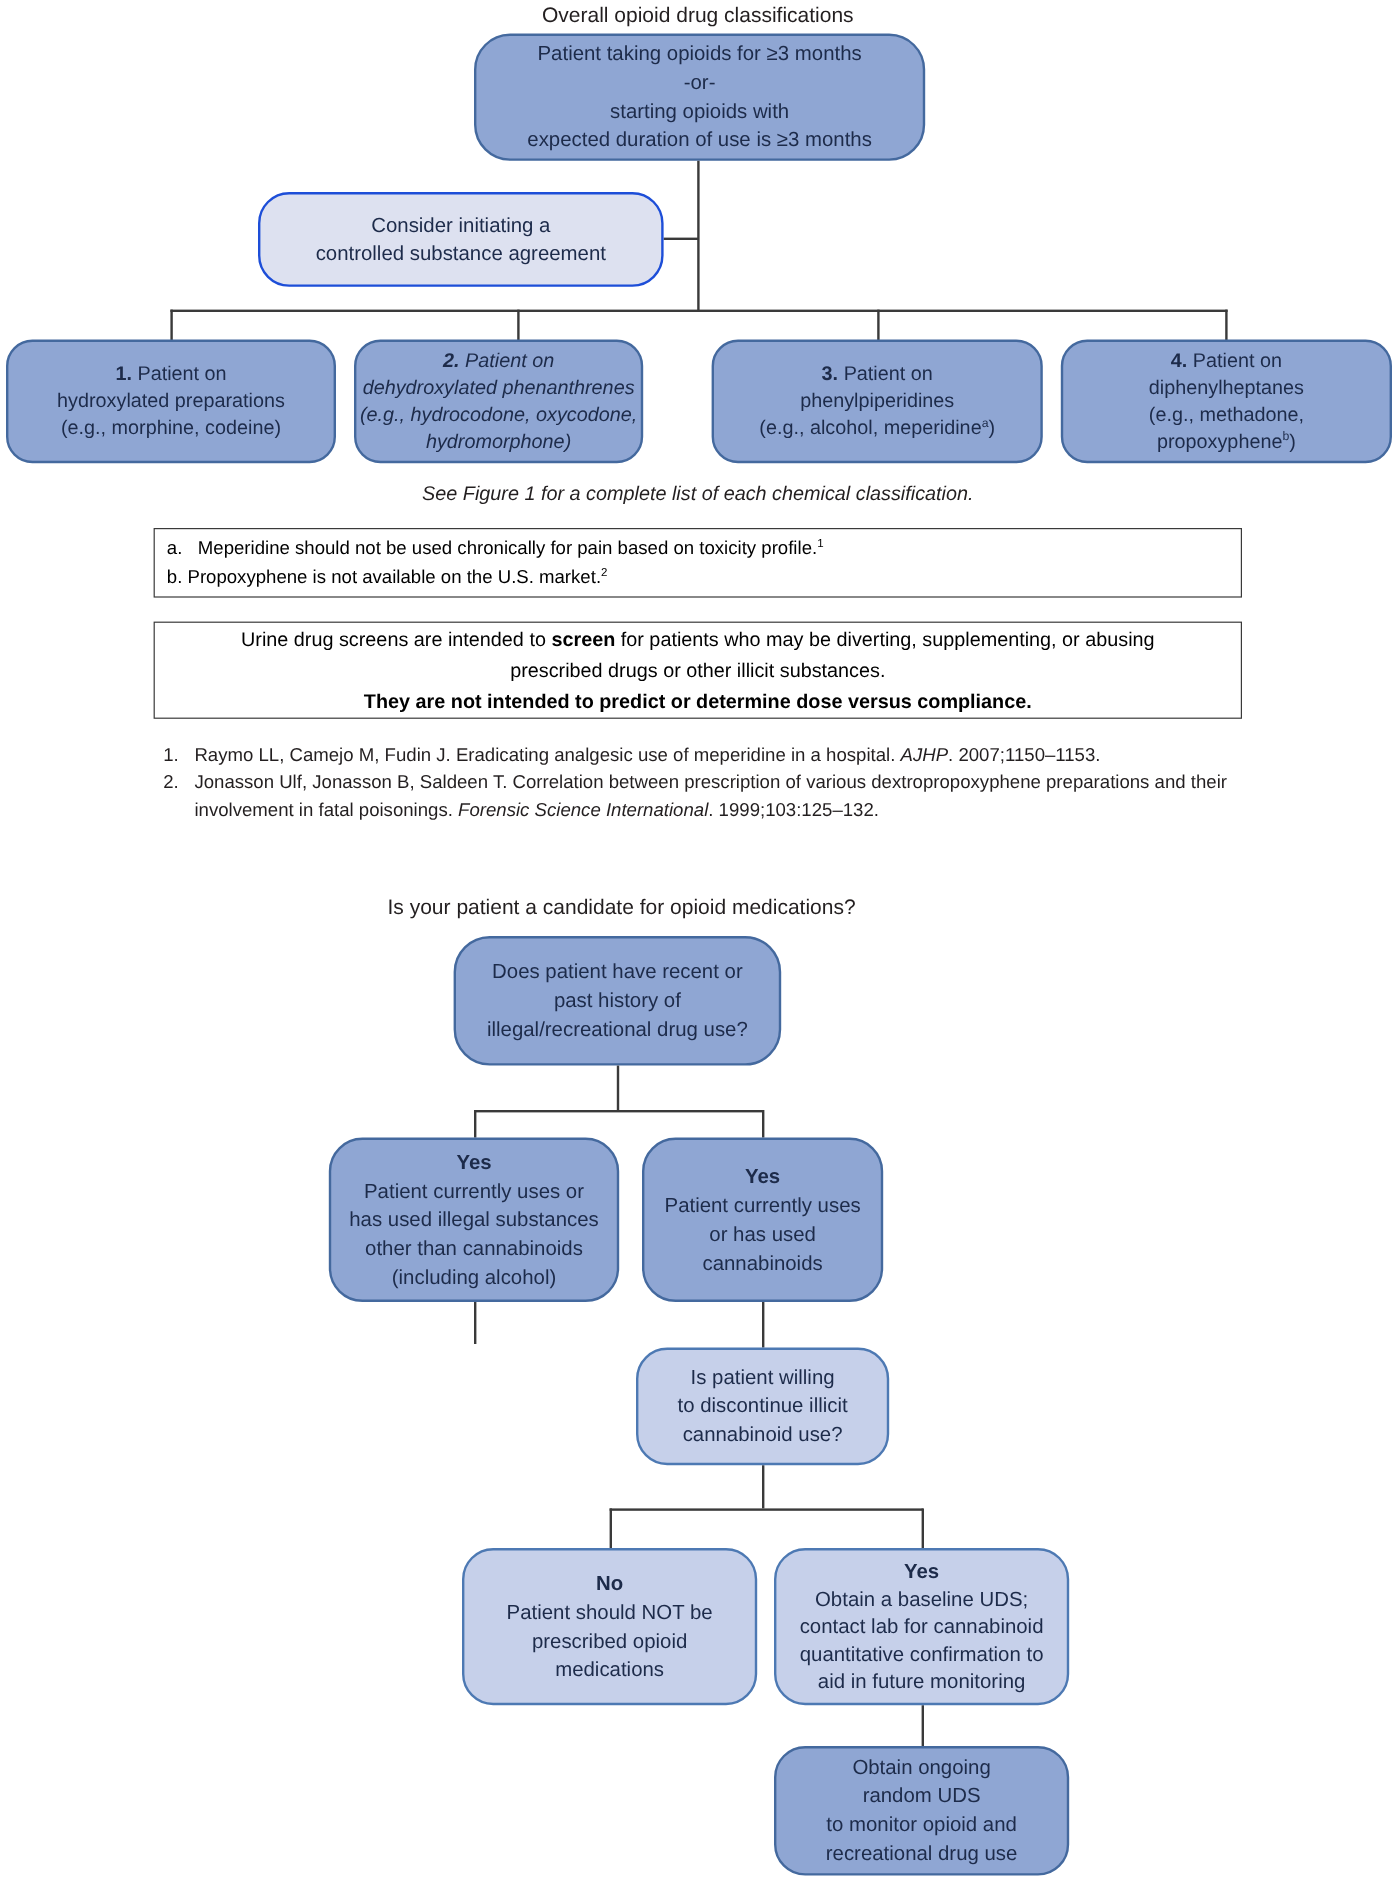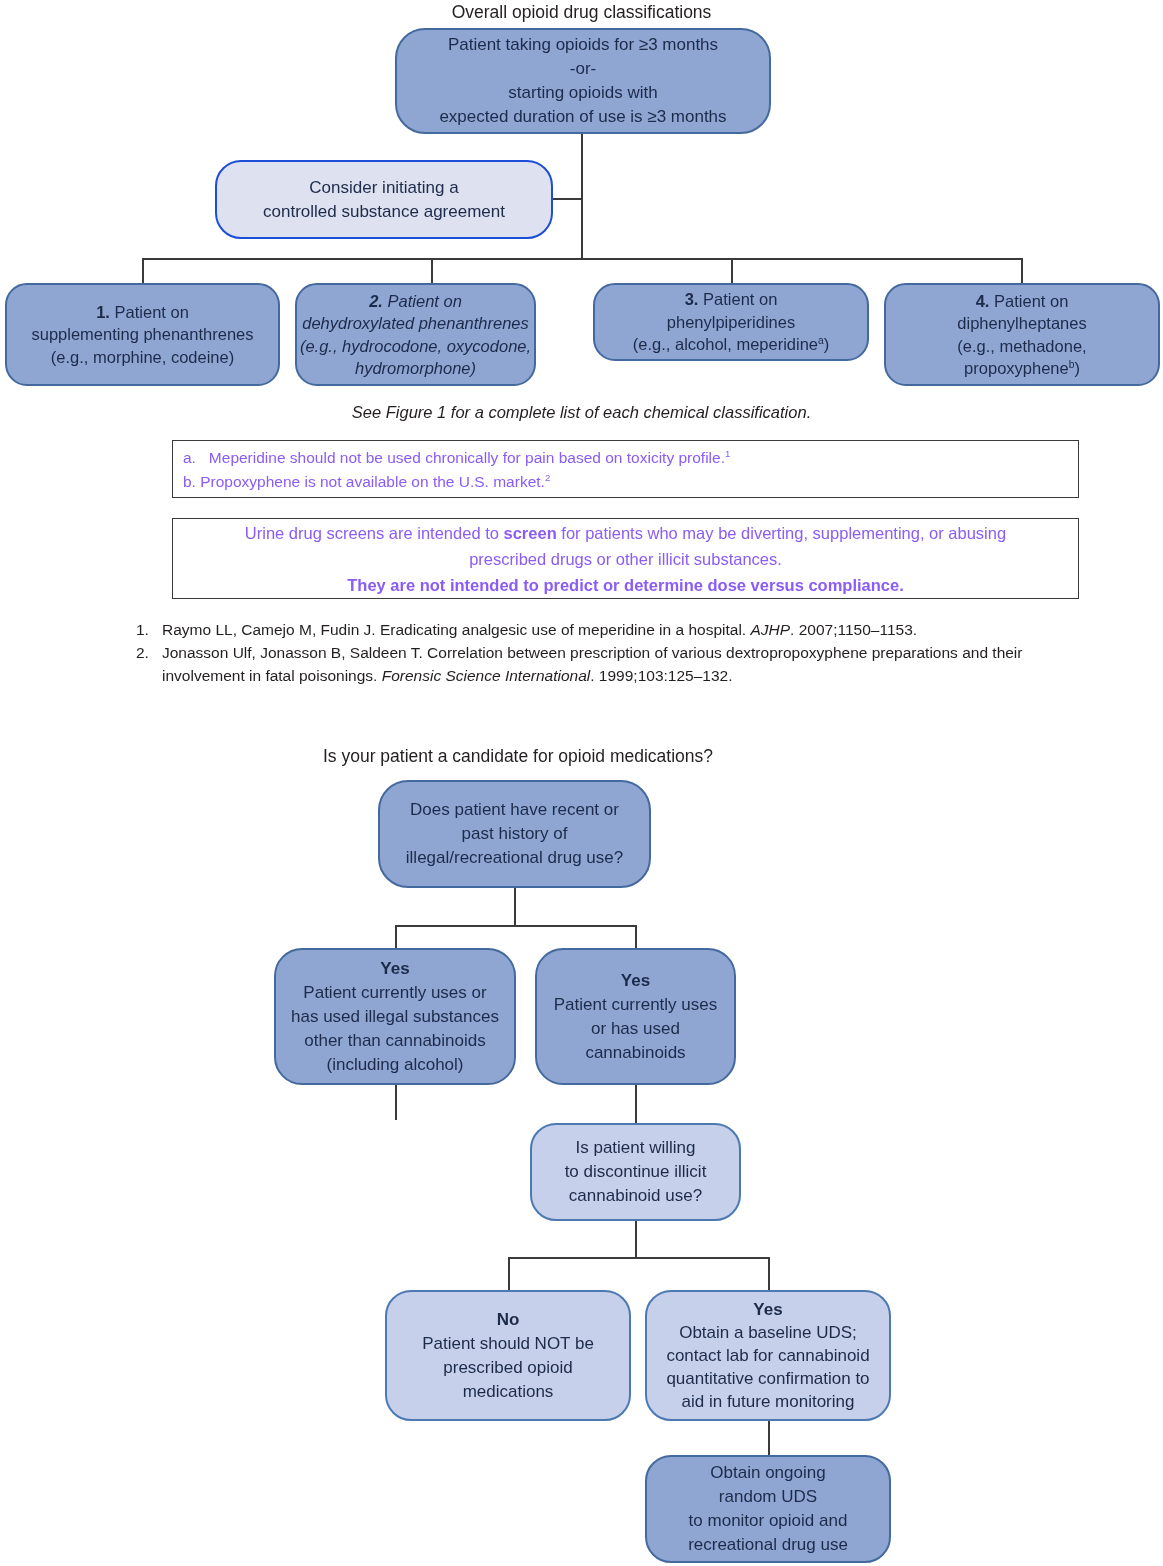--- a/index.html
+++ b/index.html
@@ -10,21 +10,21 @@
   .title{position:absolute;text-align:center;font-size:17.5px;color:#231f20;}
   .box{
     position:absolute;box-sizing:border-box;display:flex;flex-direction:column;
     justify-content:center;text-align:center;
     color:#1d2b4a;font-size:17px;line-height:24px;
   }
   .dark{background:#8fa6d3;border:2px solid #44699e;}
   .medium{background:#c6d0ea;border:2px solid #4d79b3;}
   .light{background:#dde1f0;border:2px solid #1d4ed8;}
   .classbox{font-size:16.5px;line-height:22.5px;}
-  .sqbox{position:absolute;box-sizing:border-box;background:#ffffff;border:1.5px solid #3a3a3a;color:#8b5cf6;margin-left:44px;}
+  .sqbox{position:absolute;box-sizing:border-box;background:#ffffff;border:1.5px solid #3a3a3a;color:#000000;}
   .hline,.vline{position:absolute;background:#3a3a3a;}
   .hline{height:1.5px;}
   .vline{width:1.5px;}
   .fn-line{white-space:pre-wrap;font-size:15.5px;line-height:24px;}
   sup{font-size:0.62em;line-height:0;}
   .uds{display:flex;flex-direction:column;justify-content:center;text-align:center;font-size:16.5px;line-height:26px;}
   .refs{position:absolute;font-size:15.5px;line-height:23px;color:#231f20;}
   .ref-row{display:flex;}
   .ref-num{width:26px;flex:0 0 26px;}
   .ref-text{flex:1;}
@@ -53,32 +53,32 @@
   <div class="vline" style="left:731px;top:258px;height:26px;"></div>
   <div class="vline" style="left:1021px;top:258px;height:26px;"></div>
 
   <div class="box light" style="left:215px;top:160px;width:338px;height:79px;border-radius:26px;">
     <div>Consider initiating a</div>
     <div>controlled substance agreement</div>
   </div>
 
   <div class="box dark classbox" style="left:5px;top:283px;width:275px;height:103px;border-radius:22px;">
     <div><b>1.</b><span> Patient on</span></div>
-    <div>supplementing phenanthrenes</div>
+    <div>hydroxylated preparations</div>
     <div>(e.g., morphine, codeine)</div>
   </div>
 
   <div class="box dark classbox" style="left:295px;top:283px;width:241px;height:103px;border-radius:22px;font-style:italic;">
     <div><b>2.</b><span> Patient on</span></div>
     <div>dehydroxylated phenanthrenes</div>
     <div>(e.g., hydrocodone, oxycodone,</div>
     <div>hydromorphone)</div>
   </div>
 
-  <div class="box dark classbox" style="left:593px;top:283px;width:276px;height:78px;border-radius:22px;">
+  <div class="box dark classbox" style="left:593px;top:283px;width:276px;height:103px;border-radius:22px;">
     <div><b>3.</b><span> Patient on</span></div>
     <div>phenylpiperidines</div>
     <div><span>(e.g., alcohol, meperidine</span><sup>a</sup><span>)</span></div>
   </div>
 
   <div class="box dark classbox" style="left:884px;top:283px;width:276px;height:103px;border-radius:22px;">
     <div><b>4.</b><span> Patient on</span></div>
     <div>diphenylheptanes</div>
     <div>(e.g., methadone,</div>
     <div><span>propoxyphene</span><sup>b</sup><span>)</span></div>

